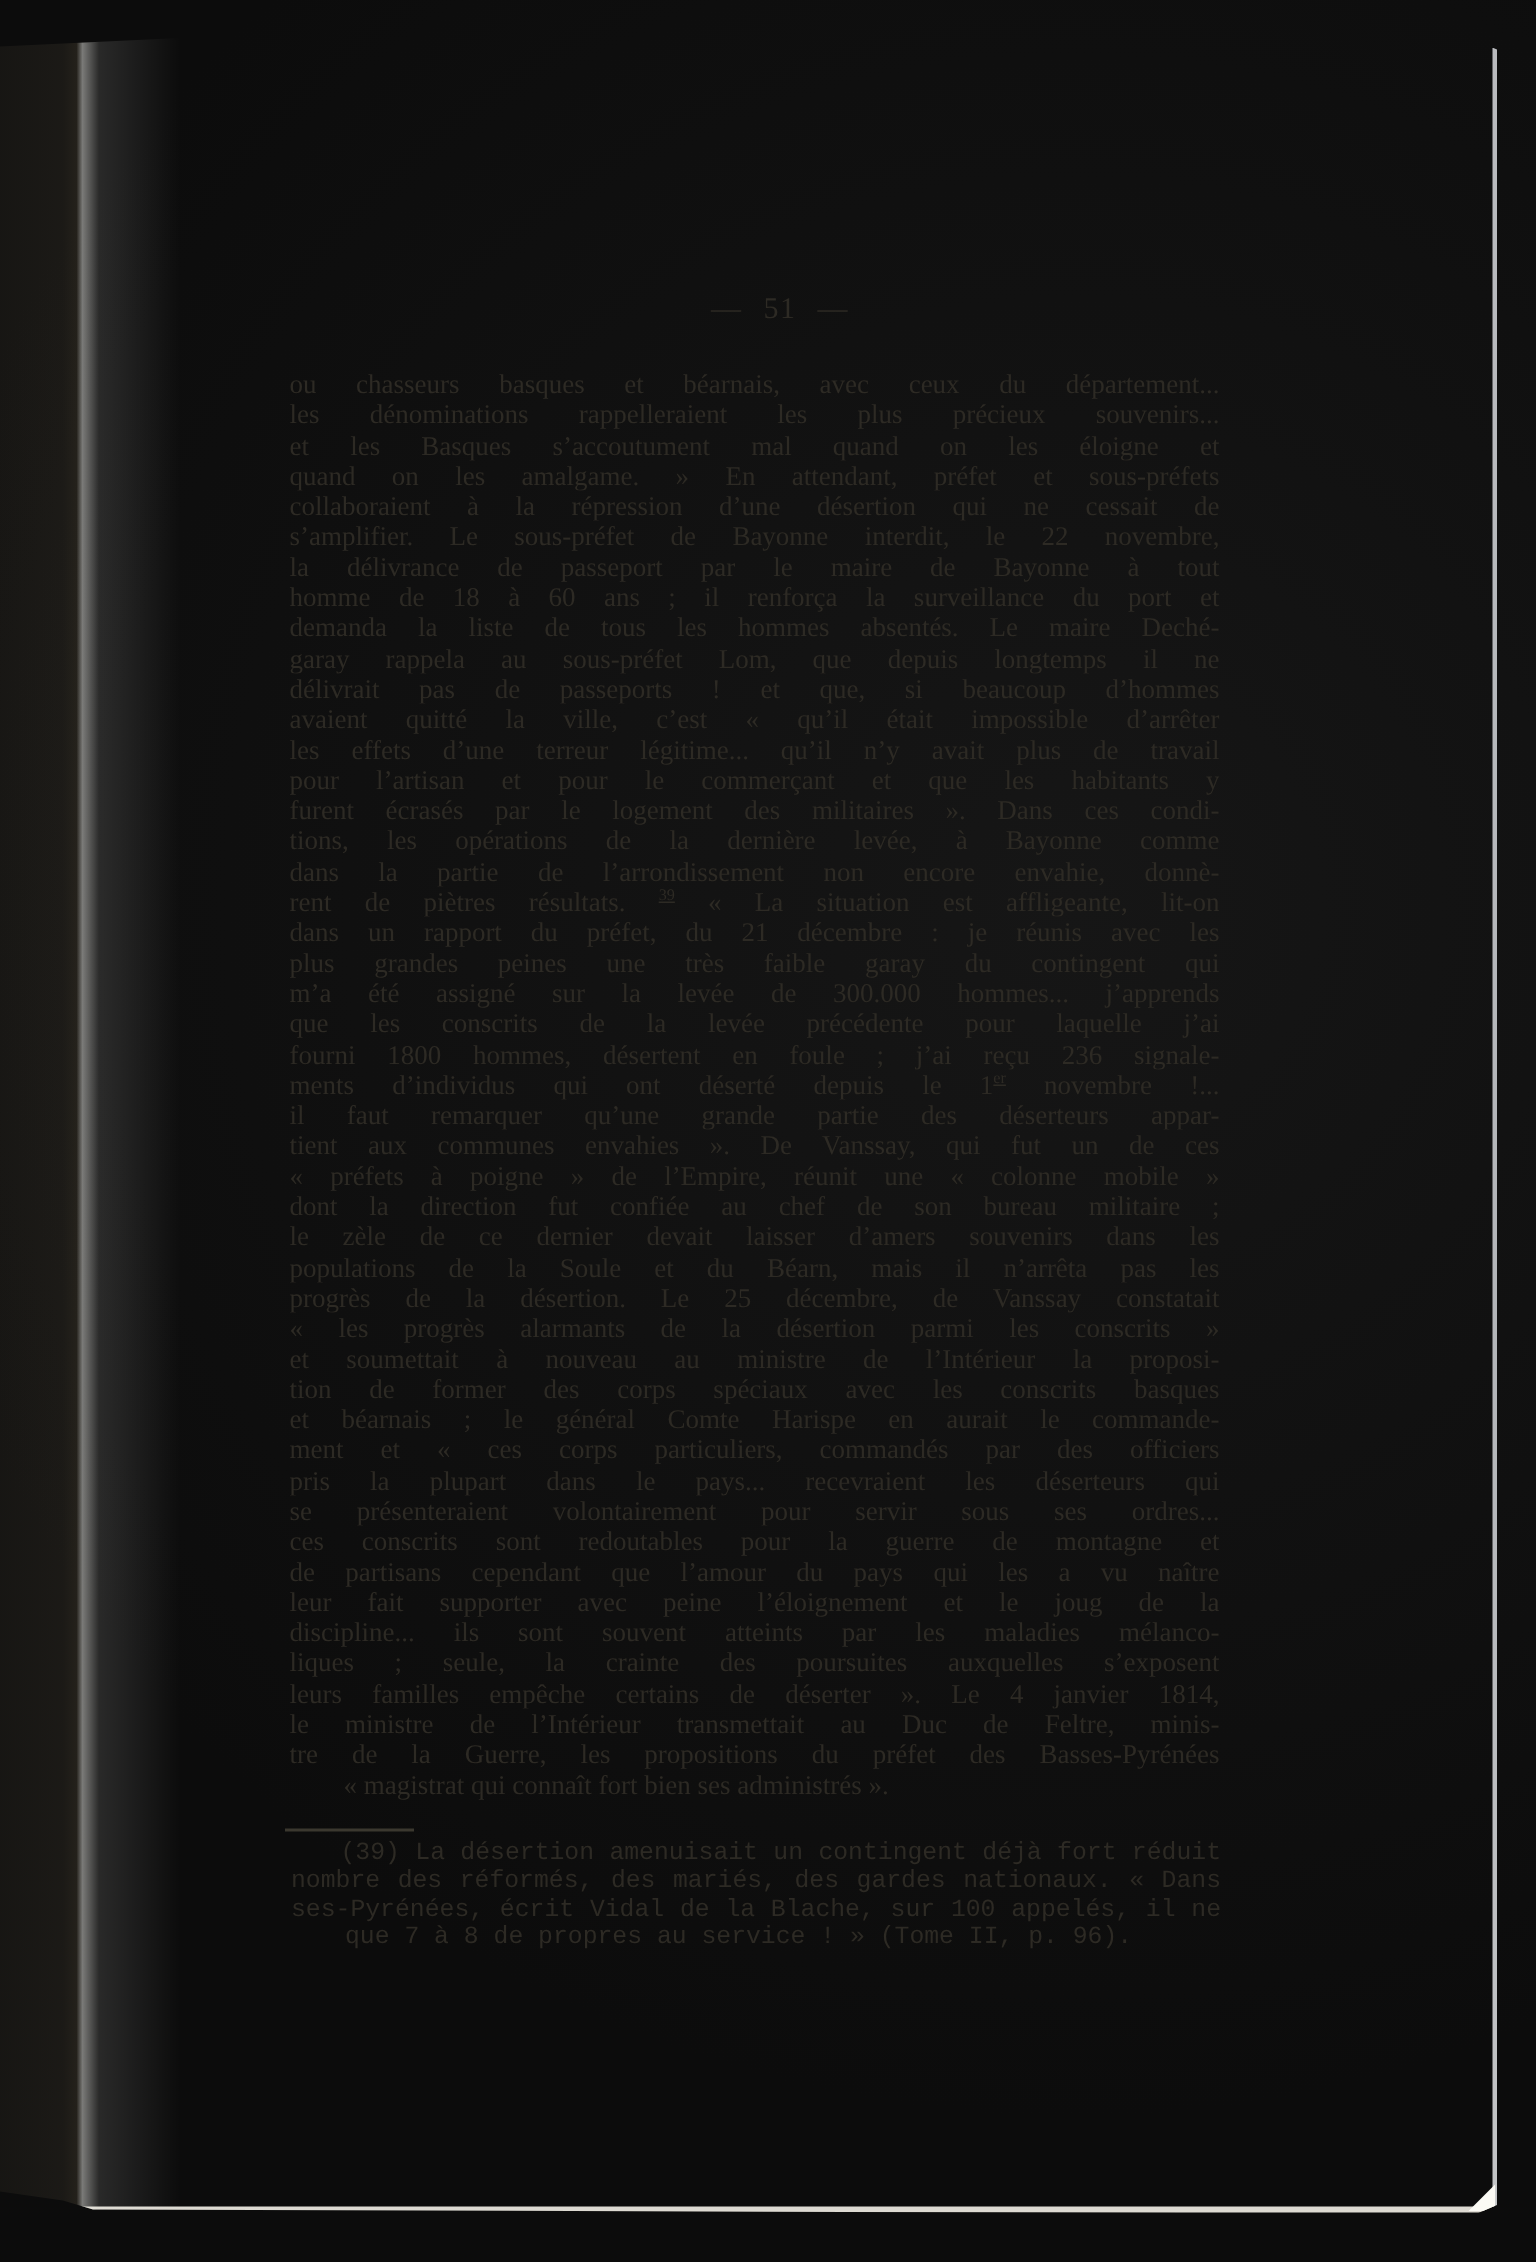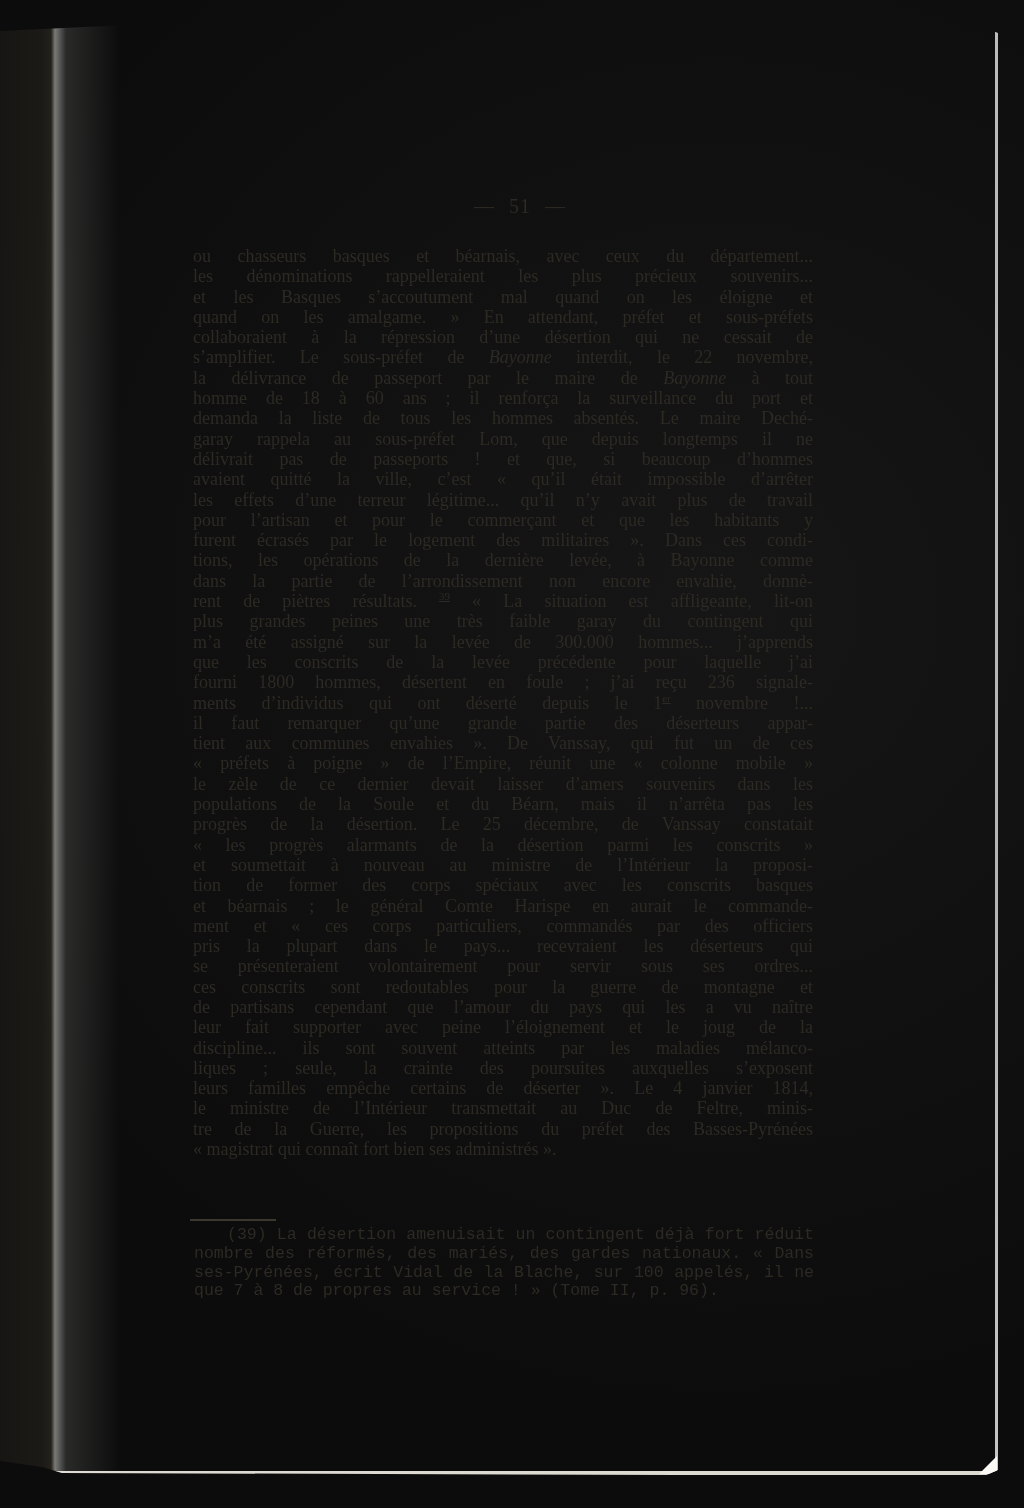--- a/index.html
+++ b/index.html
@@ -74,22 +74,22 @@
   }
   .footnote{
     position:absolute;left:194px;top:1202px;width:620px;
     color:var(--ink);font-size:16.5px;font-family:Liberation Mono, monospace;
   }
   .footnote .fline{
     height:18.8px;line-height:18.8px;
     text-align:justify;text-align-last:justify;
     overflow:hidden;
   }
-  .nojust{text-align-last:left !important;}
-  .it{font-style:italic;}
+  .nojust{text-align-last:left !important;margin-left:36px;}
+  .it{}
   .sup{vertical-align:super;font-size:0.6em;line-height:0;text-decoration:underline;}
 </style>
 </head>
 <body>
 
 <div class="scan">
   <div class="page">
     <div class="gutter"></div>
     <div class="right-edge"></div>
     <div class="bottom-edge"></div>
@@ -109,28 +109,30 @@
         <div class="tline"><span>demanda la liste de tous les hommes absentés. Le maire Deché-</span></div>
         <div class="tline"><span>garay rappela au sous-préfet Lom, que depuis longtemps il ne</span></div>
         <div class="tline"><span>délivrait pas de passeports ! et que, si beaucoup d’hommes</span></div>
         <div class="tline"><span>avaient quitté la ville, c’est « qu’il était impossible d’arrêter</span></div>
         <div class="tline"><span>les effets d’une terreur légitime... qu’il n’y avait plus de travail</span></div>
         <div class="tline"><span>pour l’artisan et pour le commerçant et que les habitants y</span></div>
         <div class="tline"><span>furent écrasés par le logement des militaires ». Dans ces condi-</span></div>
         <div class="tline"><span>tions, les opérations de la dernière levée, à Bayonne comme</span></div>
         <div class="tline"><span>dans la partie de l’arrondissement non encore envahie, donnè-</span></div>
         <div class="tline"><span>rent de piètres résultats. </span><span class="sup">39</span><span> « La situation est affligeante, lit-on</span></div>
+        <div class="tline"><span>dans un rapport du préfet, du 21 décembre : je réunis avec les</span></div>
         <div class="tline"><span>plus grandes peines une très faible garay du contingent qui</span></div>
         <div class="tline"><span>m’a été assigné sur la levée de 300.000 hommes... j’apprends</span></div>
         <div class="tline"><span>que les conscrits de la levée précédente pour laquelle j’ai</span></div>
         <div class="tline"><span>fourni 1800 hommes, désertent en foule ; j’ai reçu 236 signale-</span></div>
         <div class="tline"><span>ments d’individus qui ont déserté depuis le 1</span><span class="sup">er</span><span> novembre !...</span></div>
         <div class="tline"><span>il faut remarquer qu’une grande partie des déserteurs appar-</span></div>
         <div class="tline"><span>tient aux communes envahies ». De Vanssay, qui fut un de ces</span></div>
         <div class="tline"><span>« préfets à poigne » de l’Empire, réunit une « colonne mobile »</span></div>
+        <div class="tline"><span>dont la direction fut confiée au chef de son bureau militaire ;</span></div>
         <div class="tline"><span>le zèle de ce dernier devait laisser d’amers souvenirs dans les</span></div>
         <div class="tline"><span>populations de la Soule et du Béarn, mais il n’arrêta pas les</span></div>
         <div class="tline"><span>progrès de la désertion. Le 25 décembre, de Vanssay constatait</span></div>
         <div class="tline"><span>« les progrès alarmants de la désertion parmi les conscrits »</span></div>
         <div class="tline"><span>et soumettait à nouveau au ministre de l’Intérieur la proposi-</span></div>
         <div class="tline"><span>tion de former des corps spéciaux avec les conscrits basques</span></div>
         <div class="tline"><span>et béarnais ; le général Comte Harispe en aurait le commande-</span></div>
         <div class="tline"><span>ment et « ces corps particuliers, commandés par des officiers</span></div>
         <div class="tline"><span>pris la plupart dans le pays... recevraient les déserteurs qui</span></div>
         <div class="tline"><span>se présenteraient volontairement pour servir sous ses ordres...</span></div>

